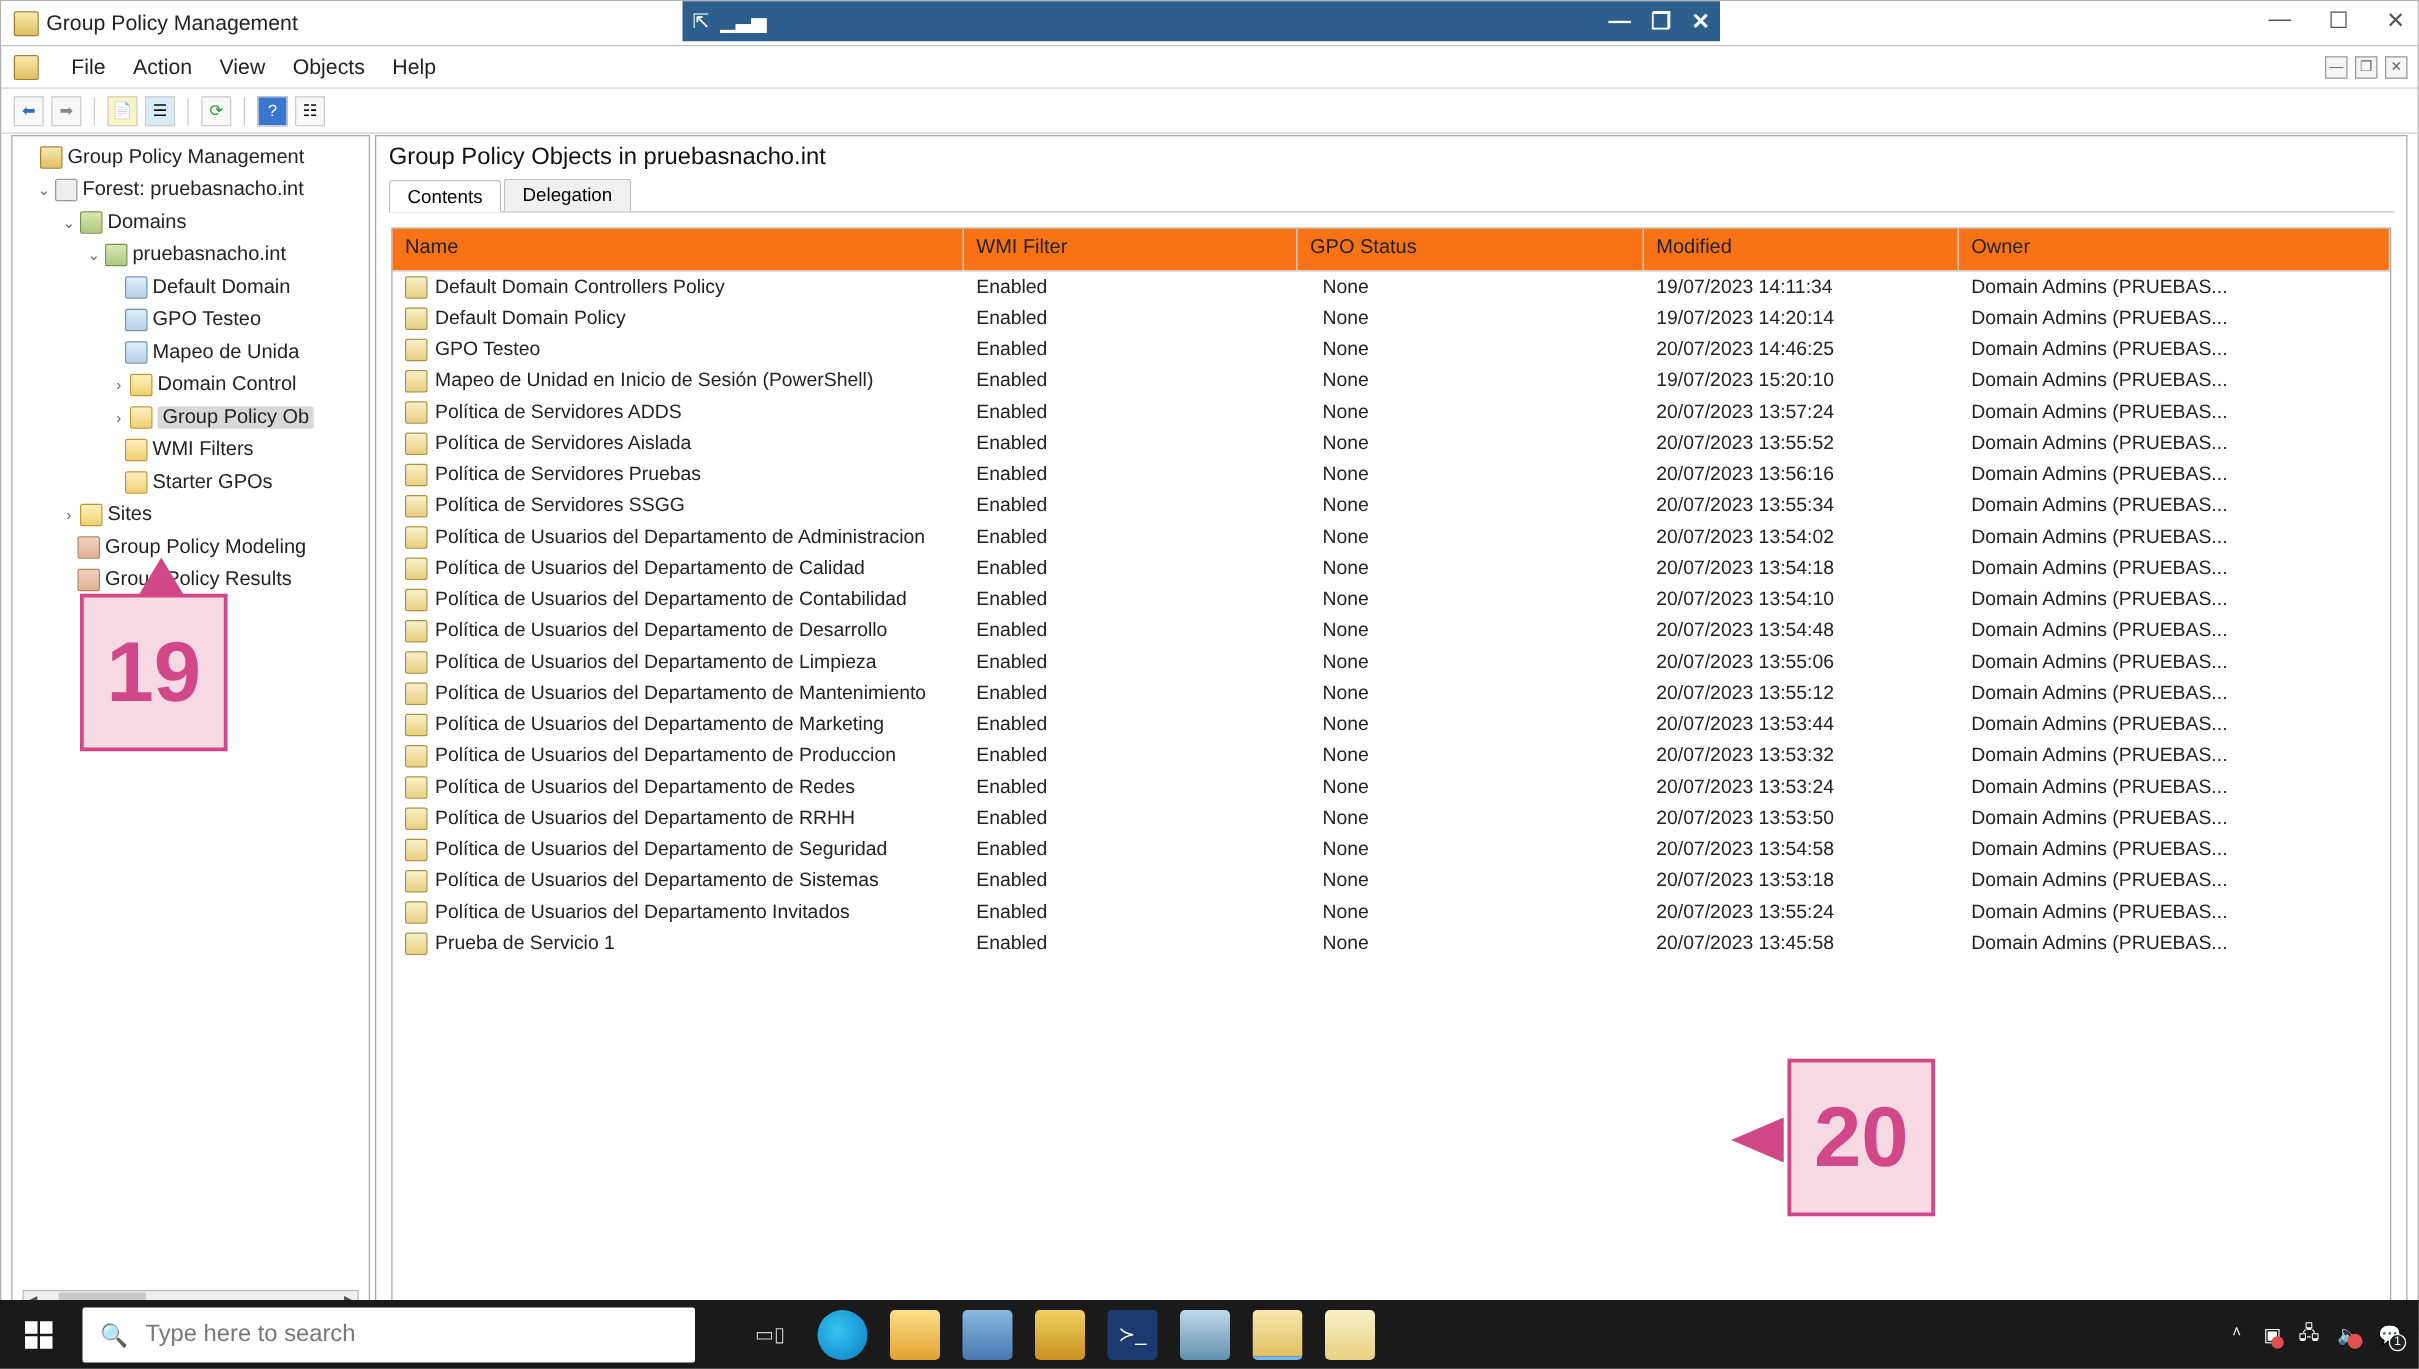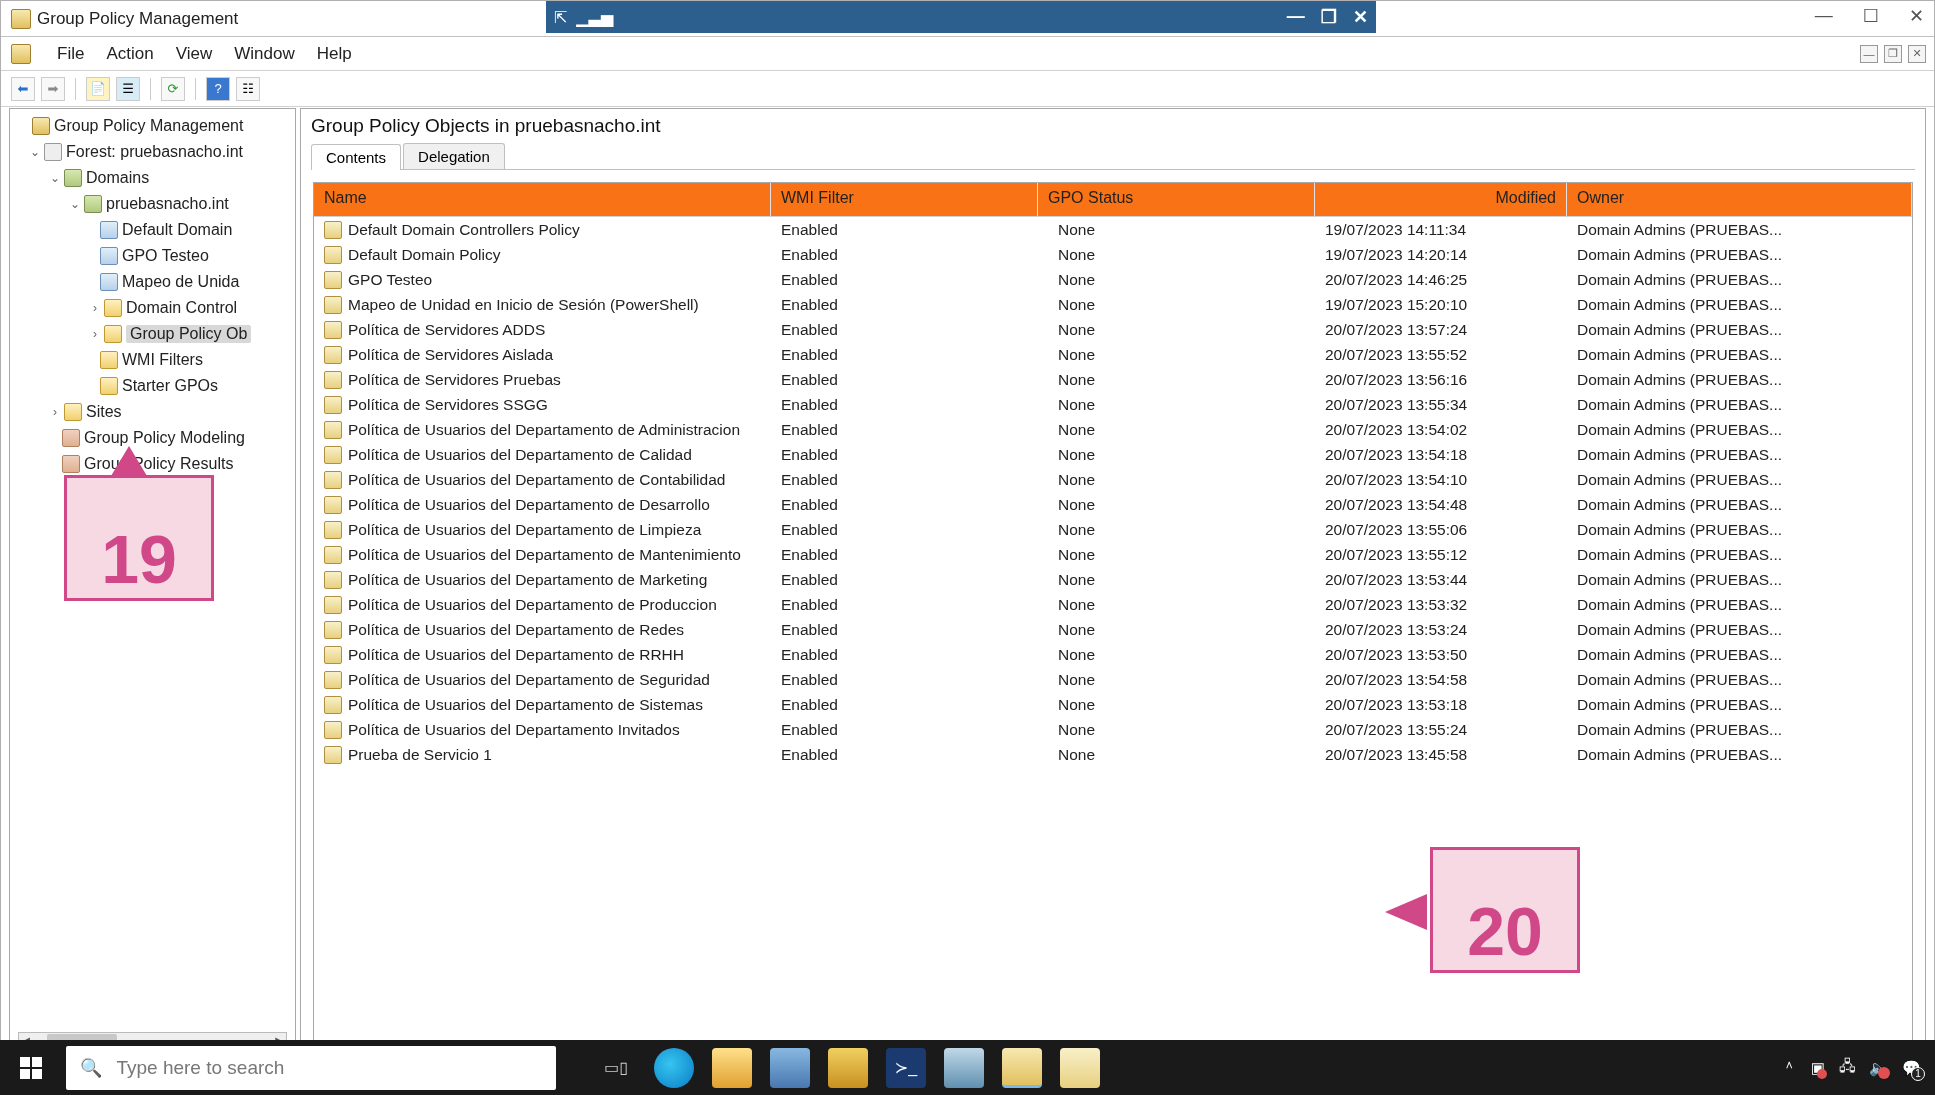--- a/index.html
+++ b/index.html
@@ -53,37 +53,37 @@
 .content-header { padding:6px 10px 0 10px; }
 .content-title { font-size:19px; font-weight:normal; color:#111; }
 .tabs { display:flex; margin-top:6px; border-bottom:1px solid #c0c0c0; }
 .tab { padding:4px 14px; font-size:15px; border:1px solid #c0c0c0; border-bottom:none; background:#f0f0f0; margin-right:2px; border-radius:3px 3px 0 0;}
 .tab.active { background:#fff; position:relative; top:1px; font-weight:500;}
 
 
 .grid-wrap { margin:12px 12px 10px 12px; flex:1; border:1px solid #a9a9a9; display:flex; flex-direction:column; background:#fff; position:relative;}
 .grid-head { height:34px; background:#f97316; border-bottom:1px solid #d0d0d0; display:flex; font-size:16px; color:#222; }
 .gh { padding:6px 10px; border-right:1px solid #e0e0e0; }
-.col-name{width:457px;} .col-stat{width:277px;} .col-wmi{width:267px;} .col-mod{width:252px;text-align:right;} .col-own{flex:1;}
+.col-name{width:457px;} .col-stat{width:277px;} .col-wmi{width:267px;} .col-mod{width:252px;} .col-own{flex:1;}
 .grid-body { flex:1; overflow:auto; }
 .grow { height:25px; display:flex; align-items:center; font-size:15.5px; color:#222; }
 .grow .gicon { width:18px; height:18px; background:linear-gradient(#f8f0c8,#e8d080); border:1px solid #b09040; margin:0 6px 0 10px; border-radius:2px; flex-shrink:0;}
 .gc-name{width:457px; display:flex; align-items:center;} 
 .gc-stat{width:277px; padding-left:10px;} 
 .gc-wmi{width:267px; padding-left:10px;} 
 .gc-mod{width:252px; padding-left:10px;} 
 .gc-own{flex:1; padding-left:10px;}
 
 
 .ctx-menu { position:absolute; left:798px; top:627px; width:260px; background:#f4f4f4; border:1px solid #b8b8b8; box-shadow:2px 2px 6px rgba(0,0,0,0.2); }
 .ctx-item { height:32px; display:flex; align-items:center; padding-left:42px; font-size:16px; color:#222; }
 .ctx-item.hl { background:#8fbde8; }
 
 
-.callout { position:absolute; width:150px; height:126px; background:rgba(240,180,200,0.5); border:3px solid #d04888; display:flex; align-items:flex-end; justify-content:center; }
+.callout { position:absolute; width:118px; height:126px; background:rgba(240,180,200,0.5); border:3px solid #d04888; display:flex; align-items:center; justify-content:center; }
 .callout span { font-size:68px; font-weight:600; color:#d04888; }
 .callout .arrow-up { position:absolute; top:-32px; left:44px; width:0;height:0;border-left:18px solid transparent;border-right:18px solid transparent;border-bottom:30px solid #d04888; }
 .callout .arrow-lft { position:absolute; left:-48px; top:44px; width:0;height:0;border-top:18px solid transparent;border-bottom:18px solid transparent;border-right:42px solid #d04888; }
 
 
 .taskbar { position:absolute; left:0; right:0; bottom:0; height:55px; background:#1a1a1a; display:flex; align-items:center; }
 .start-btn { width:62px; height:55px; display:flex; align-items:center; justify-content:center; }
 .winlogo { width:22px; height:22px; display:grid; grid-template-columns:1fr 1fr; grid-template-rows:1fr 1fr; gap:2px;}
 .winlogo div{background:#fff;}
 .search-box { width:490px; height:44px; background:#fff; display:flex; align-items:center; margin-left:4px; border-radius:2px;}
@@ -119,21 +119,21 @@
       <span>❐</span>
       <span>✕</span>
     </div>
   </div>
 
   <div class="menubar">
     <div class="gpm-icon"></div>
     <span>File</span>
     <span>Action</span>
     <span>View</span>
-    <span>Window</span>
+    <span>Objects</span>
     <span>Help</span>
     <div class="menubar-right">
       <span>—</span>
       <span>❐</span>
       <span>✕</span>
     </div>
   </div>
 
   <div class="toolbar">
     <div class="tb-btn" style="color:#2a70c8;">⬅</div>

